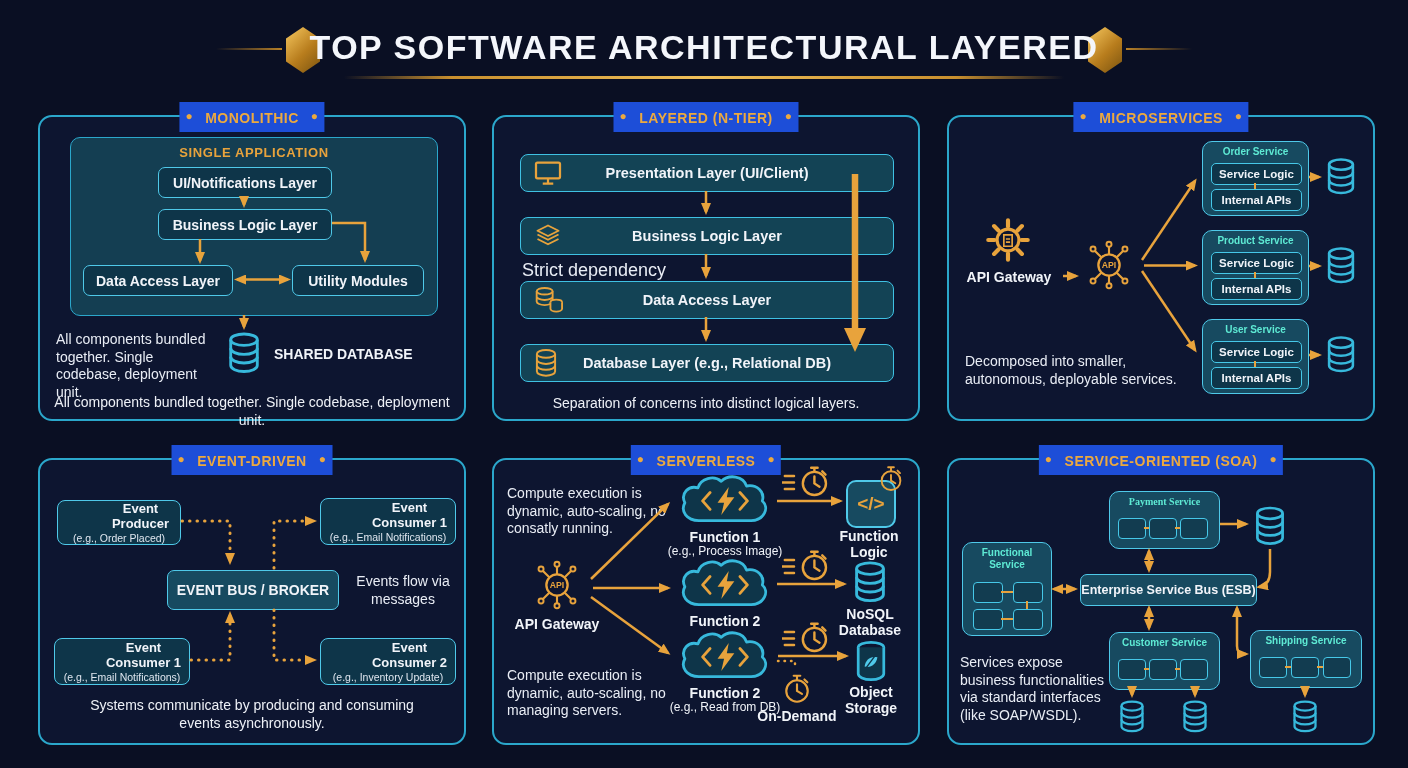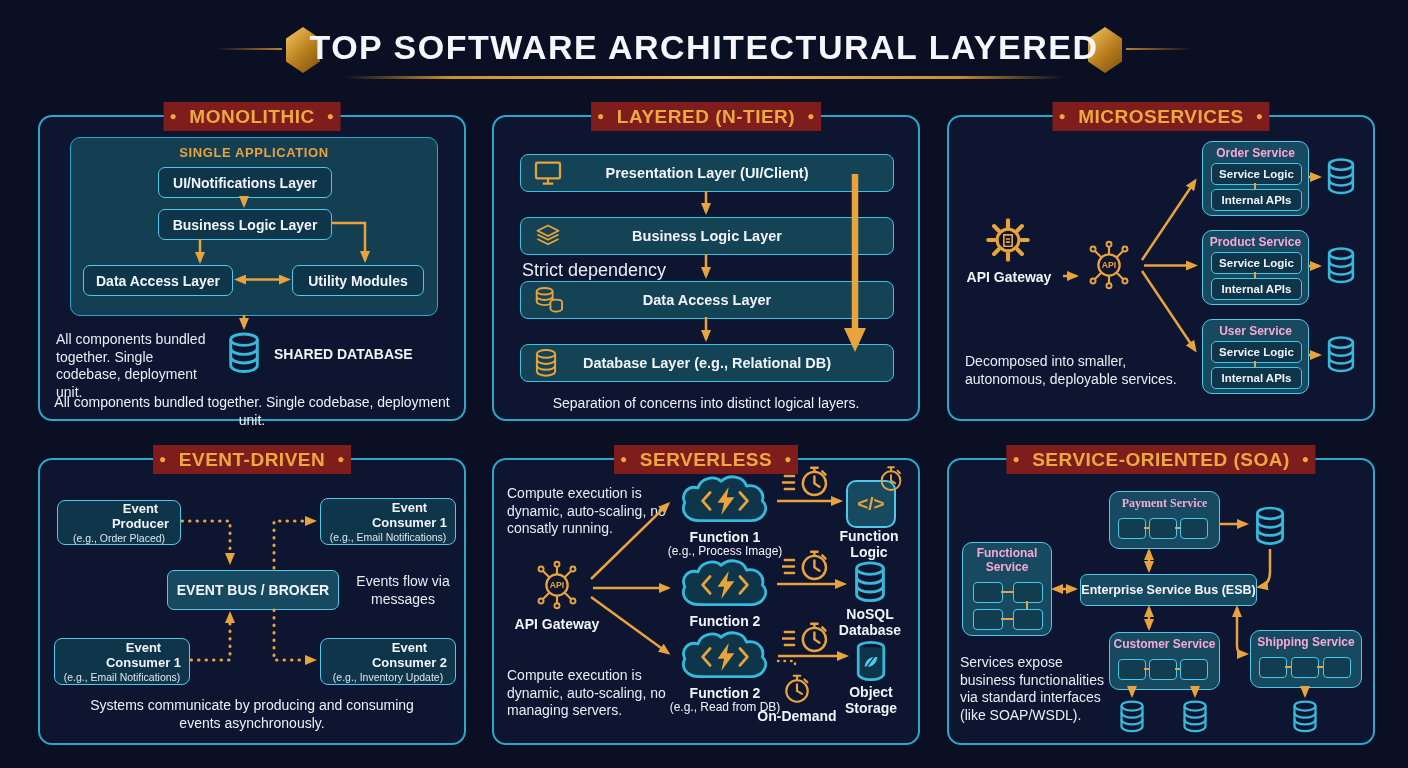--- a/index.html
+++ b/index.html
@@ -10,39 +10,39 @@
     font-size:34px;font-weight:bold;letter-spacing:1.5px;}
   .hdr-underline{position:absolute;top:76px;left:344px;width:720px;height:3px;
     background:linear-gradient(90deg,transparent,#c98f2e 15%,#f0c05a 50%,#c98f2e 85%,transparent);}
   .hex{position:absolute;width:34px;height:46px;top:27px;
     background:linear-gradient(135deg,#f6c860,#b87d1d 55%,#7a5310);
     clip-path:polygon(50% 0,100% 25%,100% 75%,50% 100%,0 75%,0 25%);}
   .hline{position:absolute;top:48px;height:2px;background:linear-gradient(90deg,transparent,#b98127);}
   .hline.r{background:linear-gradient(90deg,#b98127,transparent);}
   
   .panel{position:absolute;background:#0d1530;border:2px solid #2ba7cb;border-radius:14px;}
-  .ptitle{position:absolute;top:-15px;left:50%;transform:translateX(-50%);background:#7f1d1d;
-    padding:0 6px;color:#eca93f;font-size:19px;font-weight:bold;letter-spacing:.5px;white-space:nowrap;line-height:28px;}
+  .ptitle{position:absolute;top:-15px;left:50%;transform:translateX(-50%);background:#1d4ed8;
+    padding:0 6px;color:#eca93f;font-size:14px;font-weight:bold;letter-spacing:.5px;white-space:nowrap;line-height:28px;}
   .ptitle::before,.ptitle::after{content:"●";font-size:12px;color:#eca93f;vertical-align:3px;}
   .ptitle::before{margin-right:12px;} .ptitle::after{margin-left:12px;}
   .abs{position:absolute;}
   .box{position:absolute;background:#0e3549;border:1.6px solid #4fc9e9;border-radius:7px;color:#f1f4f9;
     font-weight:bold;display:flex;align-items:center;justify-content:center;text-align:center;font-size:14px;}
   .container{position:absolute;background:#143e52;border:1.6px solid #2ba7cb;border-radius:10px;}
   .glabel{color:#e8a33c;font-weight:bold;font-size:13px;letter-spacing:.6px;text-align:center;}
   .note{position:absolute;color:#e9edf5;font-size:14px;line-height:1.26;}
   .caption{position:absolute;left:0;width:100%;text-align:center;color:#eef1f7;font-size:14px;line-height:1.25;}
   .wlabel{position:absolute;color:#f1f4f9;font-weight:bold;font-size:14px;text-align:center;line-height:1.15;}
   .sub{font-weight:normal;font-size:10.5px;}
   .overlay{position:absolute;left:0;top:0;width:100%;height:100%;pointer-events:none;}
   .lbox{position:absolute;left:26px;width:372px;height:36px;background:#134355;border:1.6px solid #3fc1e3;
     border-radius:8px;color:#f1f4f9;font-weight:bold;font-size:14.5px;display:flex;align-items:center;justify-content:center;}
   .lbox .licon{position:absolute;left:12px;top:50%;transform:translateY(-50%);color:#e8a33c;}
   .card{position:absolute;background:#174a60;border:1.8px solid #4fc9e9;border-radius:10px;}
-  .card .ctitle{position:absolute;top:4px;left:0;width:100%;text-align:center;color:#f9a8d4;font-weight:bold;font-size:12px;}
+  .card .ctitle{position:absolute;top:4px;left:0;width:100%;text-align:center;color:#5eead4;font-weight:bold;font-size:10px;}
   .mini{position:absolute;background:#0e3549;border:1.4px solid #46c8e8;border-radius:5px;color:#f1f4f9;
     font-weight:bold;font-size:11.5px;display:flex;align-items:center;justify-content:center;}
   .conn{position:absolute;background:#e8a33c;}
   .sbox{position:absolute;background:#123c50;border:1.4px solid #46c8e8;border-radius:4px;}
   .ebox{position:absolute;background:#0e3549;border:1.6px solid #4fc9e9;border-radius:8px;color:#f1f4f9;
     display:flex;flex-direction:column;align-items:center;justify-content:center;text-align:center;line-height:1.2;}
   .ebox .et{font-weight:bold;font-size:13px;margin-left:43px;} .ebox .es{font-size:10.5px;color:#dfe6ef;}
   .codebox{position:absolute;background:#174a60;border:2px solid #4fc9e9;border-radius:10px;color:#e8a33c;
     font-weight:bold;font-size:19px;display:flex;align-items:center;justify-content:center;}
   .cyan{color:#37b9dc;} .gold{color:#e8a33c;}

